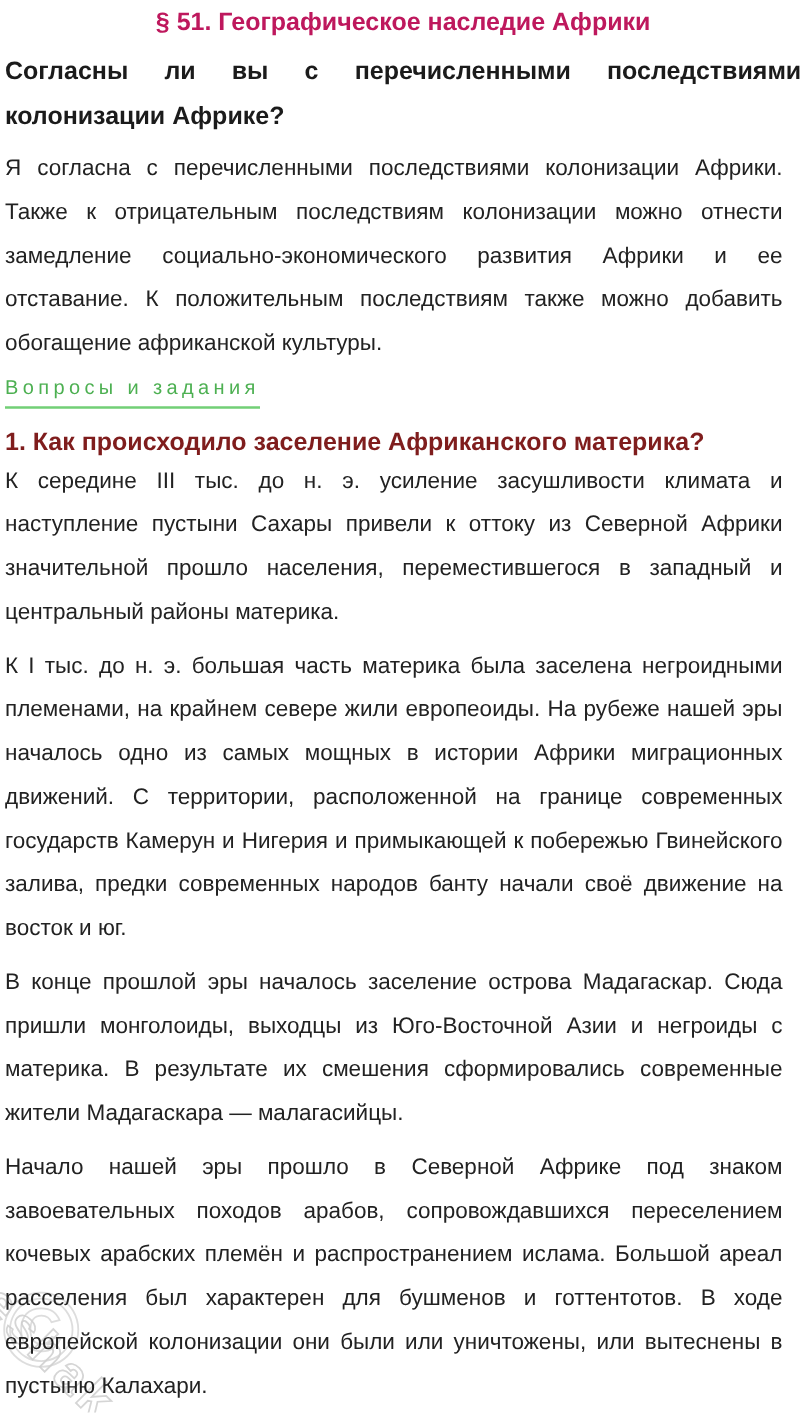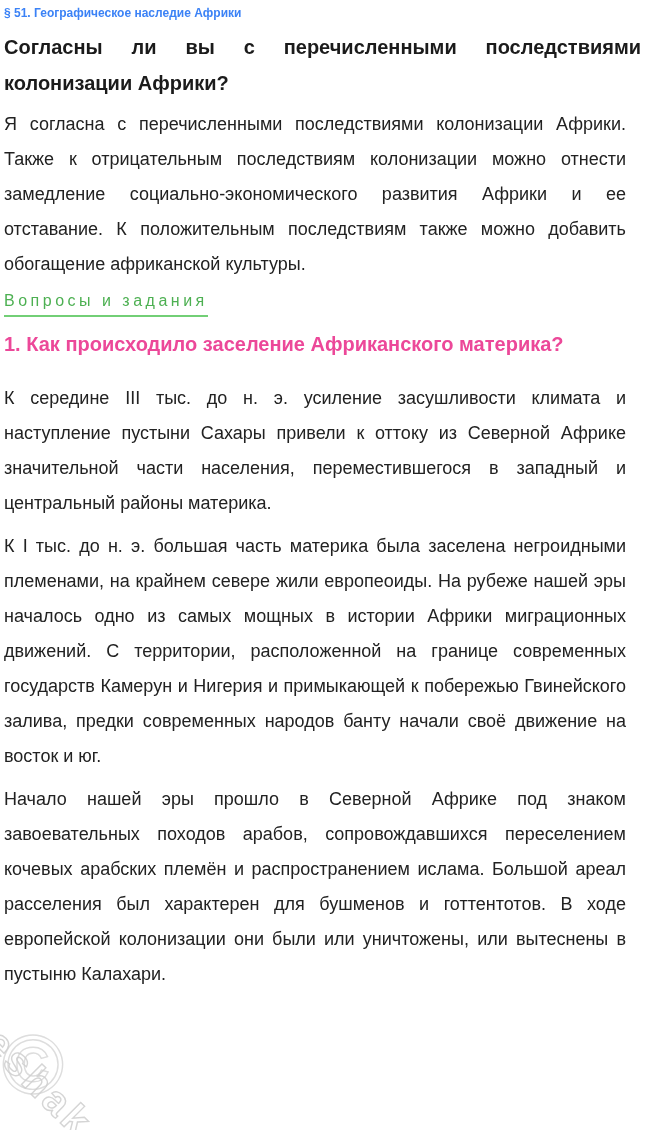--- a/index.html
+++ b/index.html
@@ -14,23 +14,24 @@
     overflow: hidden;
     font-family: "Liberation Sans", sans-serif;
     color: #222222;
   }
   .page {
     position: relative;
     padding: 4px 4px 0 4px;
     z-index: 2;
   }
   .doc-title {
-    font-size: 12px;
+    font-size: 20px;
     font-weight: bold;
-    color: #3b82f6;
+    color: #be185d;
+    text-align: center;
     margin: 2px 0 8px 0;
     line-height: 1.25;
   }
   .question-heading {
     font-size: 20px;
     font-weight: bold;
     color: #1b1b1b;
     text-align: justify;
     line-height: 36px;
     margin: 0 0 6px 0;
@@ -48,22 +49,22 @@
     font-weight: normal;
     letter-spacing: 3.5px;
     color: #4db052;
     padding-bottom: 5px;
     border-bottom: 2px solid #72cf76;
     margin: 2px 0 14px 0;
   }
   .q-number-heading {
     font-size: 20px;
     font-weight: bold;
-    color: #ec4899;
-    margin: 0 0 24px 0;
+    color: #7f1d1d;
+    margin: 0 0 0 0;
     line-height: 1.3;
   }
   
   .watermark {
     position: absolute;
     z-index: 1;
     pointer-events: none;
     user-select: none;
   }
   .watermark-text {
@@ -89,34 +90,35 @@
     line-height: 1;
   }
 </style>
 </head>
 <body>
 
 <div class="page">
 
   <div class="doc-title">§ 51. Географическое наследие Африки</div>
 
-  <div class="question-heading">Согласны ли вы с перечисленными последствиями колонизации Африки?</div>
+  <div class="question-heading">Согласны ли вы с перечисленными последствиями колонизации Африке?</div>
 
   <p class="body-par">Я согласна с перечисленными последствиями колонизации Африки. Также к отрицательным последствиям колонизации можно отнести замедление социально-экономического развития Африки и ее отставание. К положительным последствиям также можно добавить обогащение африканской культуры.</p>
 
   <div>
     <span class="section-label">Вопросы и задания</span>
   </div>
 
   <div class="q-number-heading">1. Как происходило заселение Африканского материка?</div>
 
-  <p class="body-par">К середине III тыс. до н. э. усиление засушливости климата и наступление пустыни Сахары привели к оттоку из Северной Африке значительной части населения, переместившегося в западный и центральный районы материка.</p>
+  <p class="body-par">К середине III тыс. до н. э. усиление засушливости климата и наступление пустыни Сахары привели к оттоку из Северной Африки значительной прошло населения, переместившегося в западный и центральный районы материка.</p>
 
   <p class="body-par">К I тыс. до н. э. большая часть материка была заселена негроидными племенами, на крайнем севере жили европеоиды. На рубеже нашей эры началось одно из самых мощных в истории Африки миграционных движений. С территории, расположенной на границе современных государств Камерун и Нигерия и примыкающей к побережью Гвинейского залива, предки современных народов банту начали своё движение на восток и юг.</p>
 
+  <p class="body-par">В конце прошлой эры началось заселение острова Мадагаскар. Сюда пришли монголоиды, выходцы из Юго-Восточной Азии и негроиды с материка. В результате их смешения сформировались современные жители Мадагаскара — малагасийцы.</p>
 
   <p class="body-par">Начало нашей эры прошло в Северной Африке под знаком завоевательных походов арабов, сопровождавшихся переселением кочевых арабских племён и распространением ислама. Большой ареал расселения был характерен для бушменов и готтентотов. В ходе европейской колонизации они были или уничтожены, или вытеснены в пустыню Калахари.</p>
 
 </div>
 
 <div class="watermark watermark-text">reshak.ru</div>
 
 <div class="watermark watermark-copyright">©</div>
 
 </body></html>

